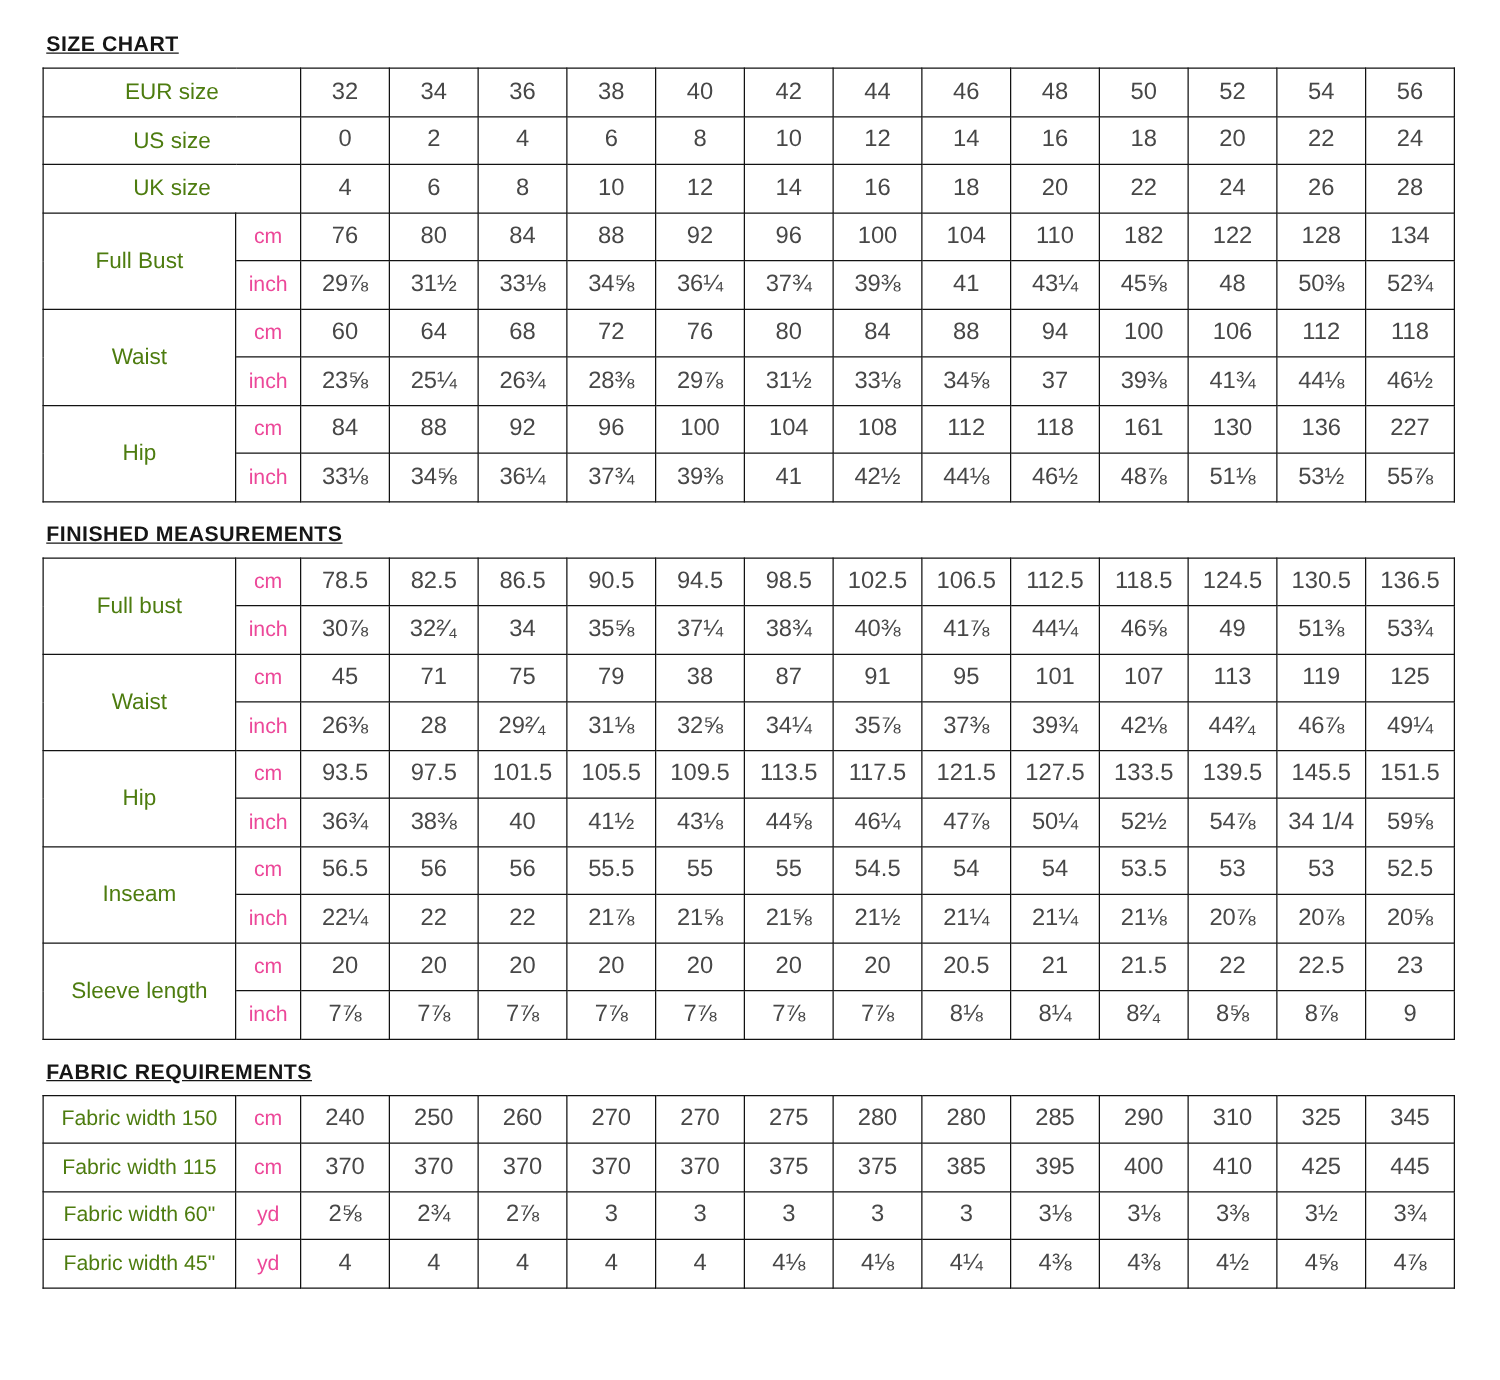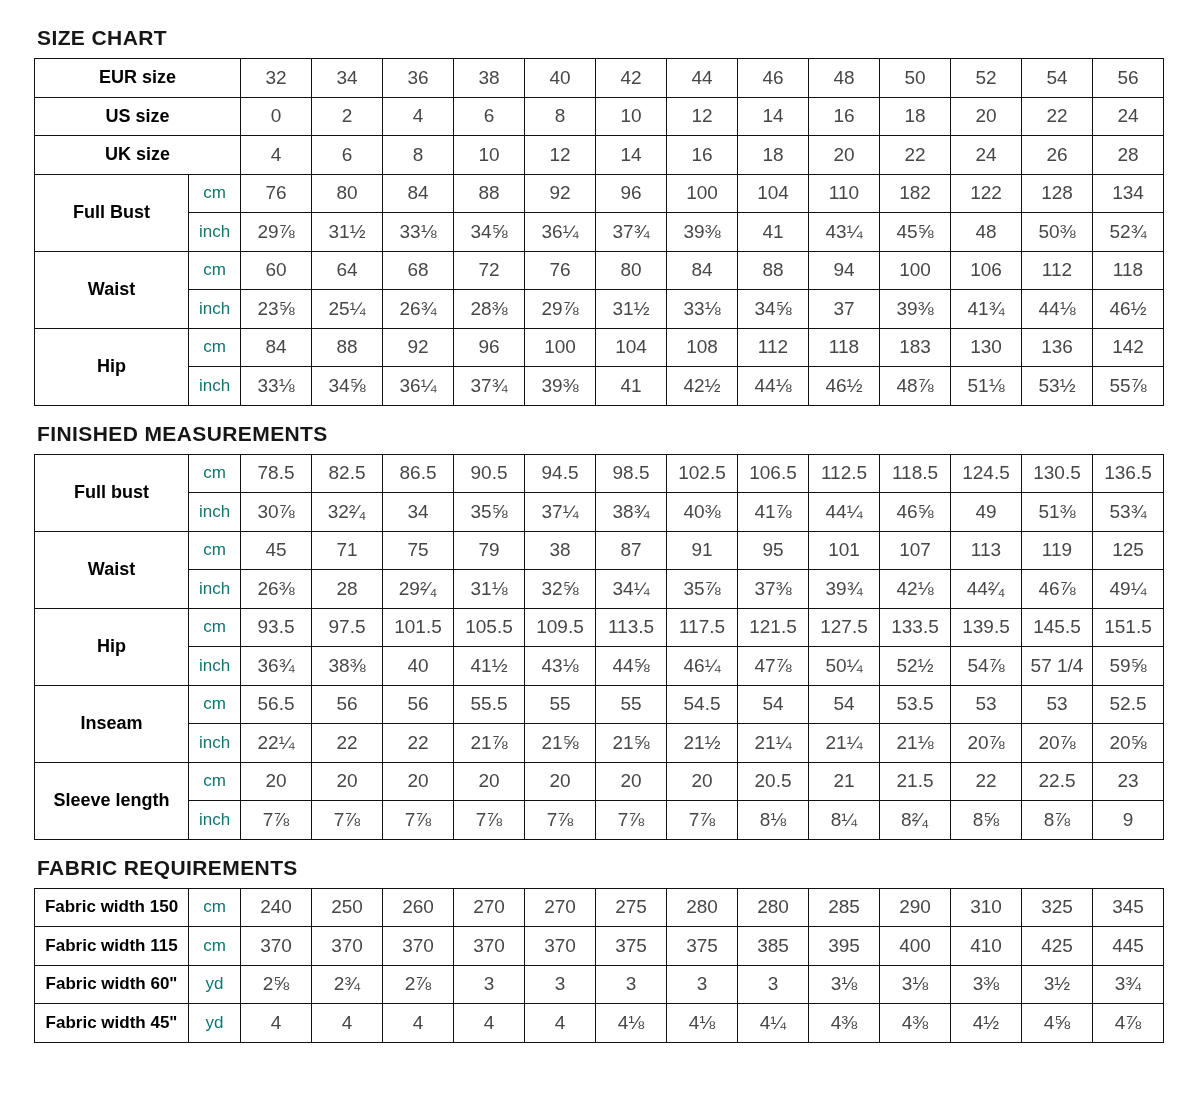--- a/index.html
+++ b/index.html
@@ -4,47 +4,48 @@
 <style>
   html,body{margin:0;padding:0;background:#ffffff;}
   body{
     width:1200px;height:1104px;
     font-family:"Liberation Sans","DejaVu Sans",sans-serif;
     color:#434343;
     box-sizing:border-box;
   }
   .wrap{padding:26px 34px 0 34px;}
   .section-title{
-    font-size:21px;
+    font-size:17px;
     font-weight:700;
     color:#161616;
     letter-spacing:.4px;
     margin:0 0 8px 3px;
+    text-decoration:underline;
   }
   .section-title.mid{margin-top:16px;}
   table{
     border-collapse:collapse;
     table-layout:fixed;
     width:1130px;
   }
   td{
     border:1.6px solid #121212;
     height:37.5px;
     text-align:center;
     vertical-align:middle;
     font-size:19px;
     font-weight:400;
     color:#474747;
     padding:0 2px;
     overflow:hidden;
     white-space:nowrap;
   }
-  td.label{font-size:18px;color:#000000;font-weight:bold;}
+  td.label{font-size:18px;color:#4d7c0f;}
   td.fabric-label{font-size:17px;}
-  td.unit{font-size:17px;color:#0f766e;}
+  td.unit{font-size:17px;color:#ec4899;}
   col.c-label{width:154px;}
   col.c-unit{width:52px;}
   col.c-val{width:71px;}
 </style>
 </head>
 <body>
 
 <div class="wrap">
 
   <h2 class="section-title">SIZE CHART</h2>
@@ -187,24 +188,24 @@
           <td class="unit">cm</td>
           <td class="val">84</td>
           <td class="val">88</td>
           <td class="val">92</td>
           <td class="val">96</td>
           <td class="val">100</td>
           <td class="val">104</td>
           <td class="val">108</td>
           <td class="val">112</td>
           <td class="val">118</td>
-          <td class="val">183</td>
+          <td class="val">161</td>
           <td class="val">130</td>
           <td class="val">136</td>
-          <td class="val">142</td>
+          <td class="val">227</td>
         </tr>
         <tr>
           <td class="unit">inch</td>
           <td class="val">33⅛</td>
           <td class="val">34⅝</td>
           <td class="val">36¼</td>
           <td class="val">37¾</td>
           <td class="val">39⅜</td>
           <td class="val">41</td>
           <td class="val">42½</td>
@@ -328,21 +329,21 @@
           <td class="val">38⅜</td>
           <td class="val">40</td>
           <td class="val">41½</td>
           <td class="val">43⅛</td>
           <td class="val">44⅝</td>
           <td class="val">46¼</td>
           <td class="val">47⅞</td>
           <td class="val">50¼</td>
           <td class="val">52½</td>
           <td class="val">54⅞</td>
-          <td class="val">57 1/4</td>
+          <td class="val">34 1/4</td>
           <td class="val">59⅝</td>
         </tr>
         <tr>
           <td class="label" rowspan="2">Inseam</td>
           <td class="unit">cm</td>
           <td class="val">56.5</td>
           <td class="val">56</td>
           <td class="val">56</td>
           <td class="val">55.5</td>
           <td class="val">55</td>

